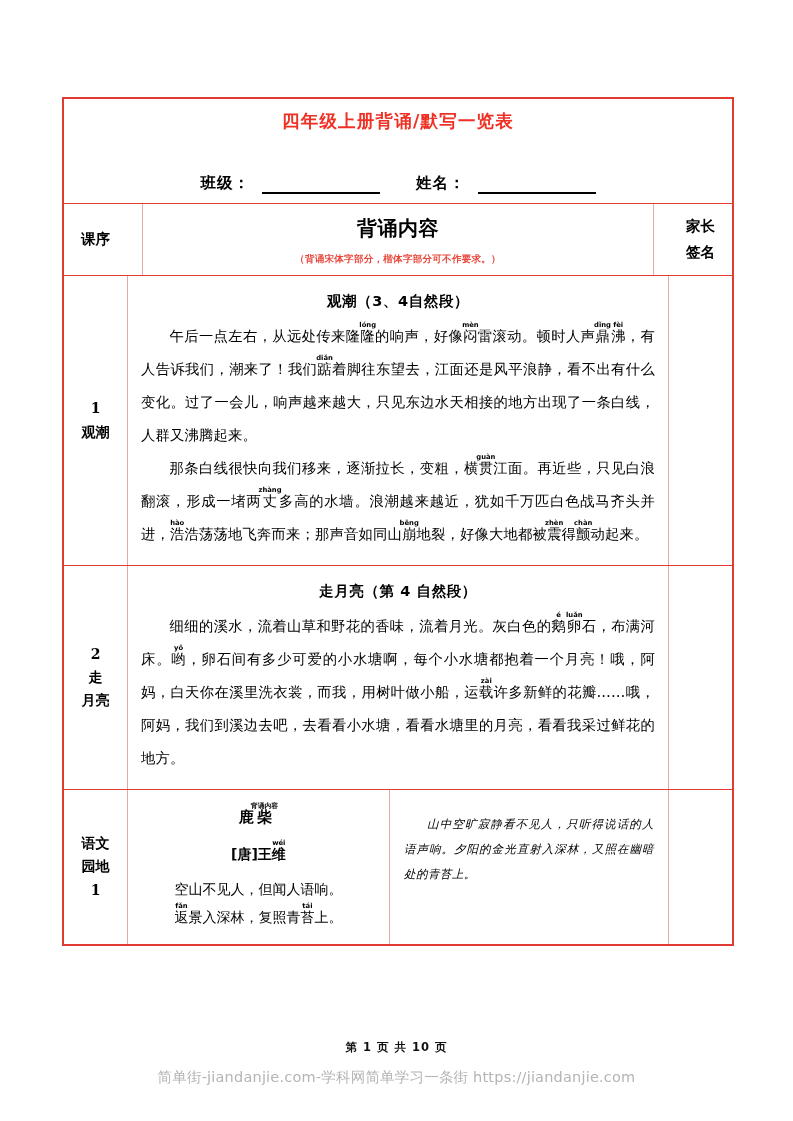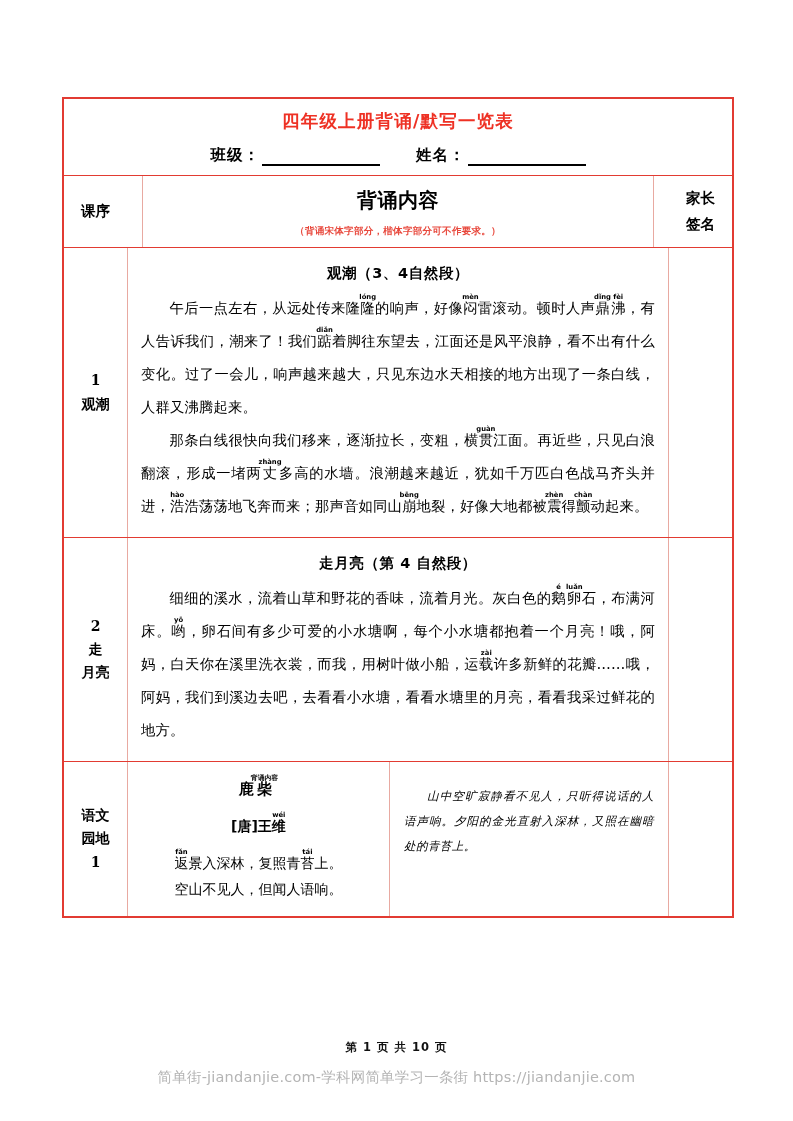--- a/index.html
+++ b/index.html
@@ -60,21 +60,22 @@
     justify-content: center;
     align-items: flex-end;
     gap: 36px;
     font-size: 15.5px;
     font-weight: bold;
     font-family: "DejaVu Serif", serif;
   }
   .field {
     display: flex;
     align-items: flex-end;
-    gap: 2px;
+    gap: 12px;
+    margin-top: 28px;
   }
   .field-label { letter-spacing: 1px; }
   .field-line {
     display: inline-block;
     width: 118px;
     border-bottom: 2px solid #000;
     height: 14px;
   }
 
   
@@ -287,22 +288,22 @@
       <div class="c-order lesson">
         <span>语文</span>
         <span>园地</span>
         <span class="num">1</span>
       </div>
       <div class="c-body">
         <div class="poem-wrap">
           <div class="poem-left">
             <div class="poem-title">鹿<ruby>柴<rt>背诵内容</rt></ruby></div>
             <div class="poem-author">[唐]王<ruby>维<rt>wéi</rt></ruby></div>
+            <div class="poem-line">空山不见人，但闻人语响。</div>
             <div class="poem-line"><ruby>返<rt>fǎn</rt></ruby>景入深林，复照青<ruby>苔<rt>tái</rt></ruby>上。</div>
-            <div class="poem-line">空山不见人，但闻人语响。</div>
           </div>
           <div class="poem-right">
             <div class="trans">山中空旷寂静看不见人，只听得说话的人语声响。夕阳的金光直射入深林，又照在幽暗处的青苔上。</div>
           </div>
         </div>
       </div>
       <div class="c-sign"></div>
     </div>
 
   </div>

